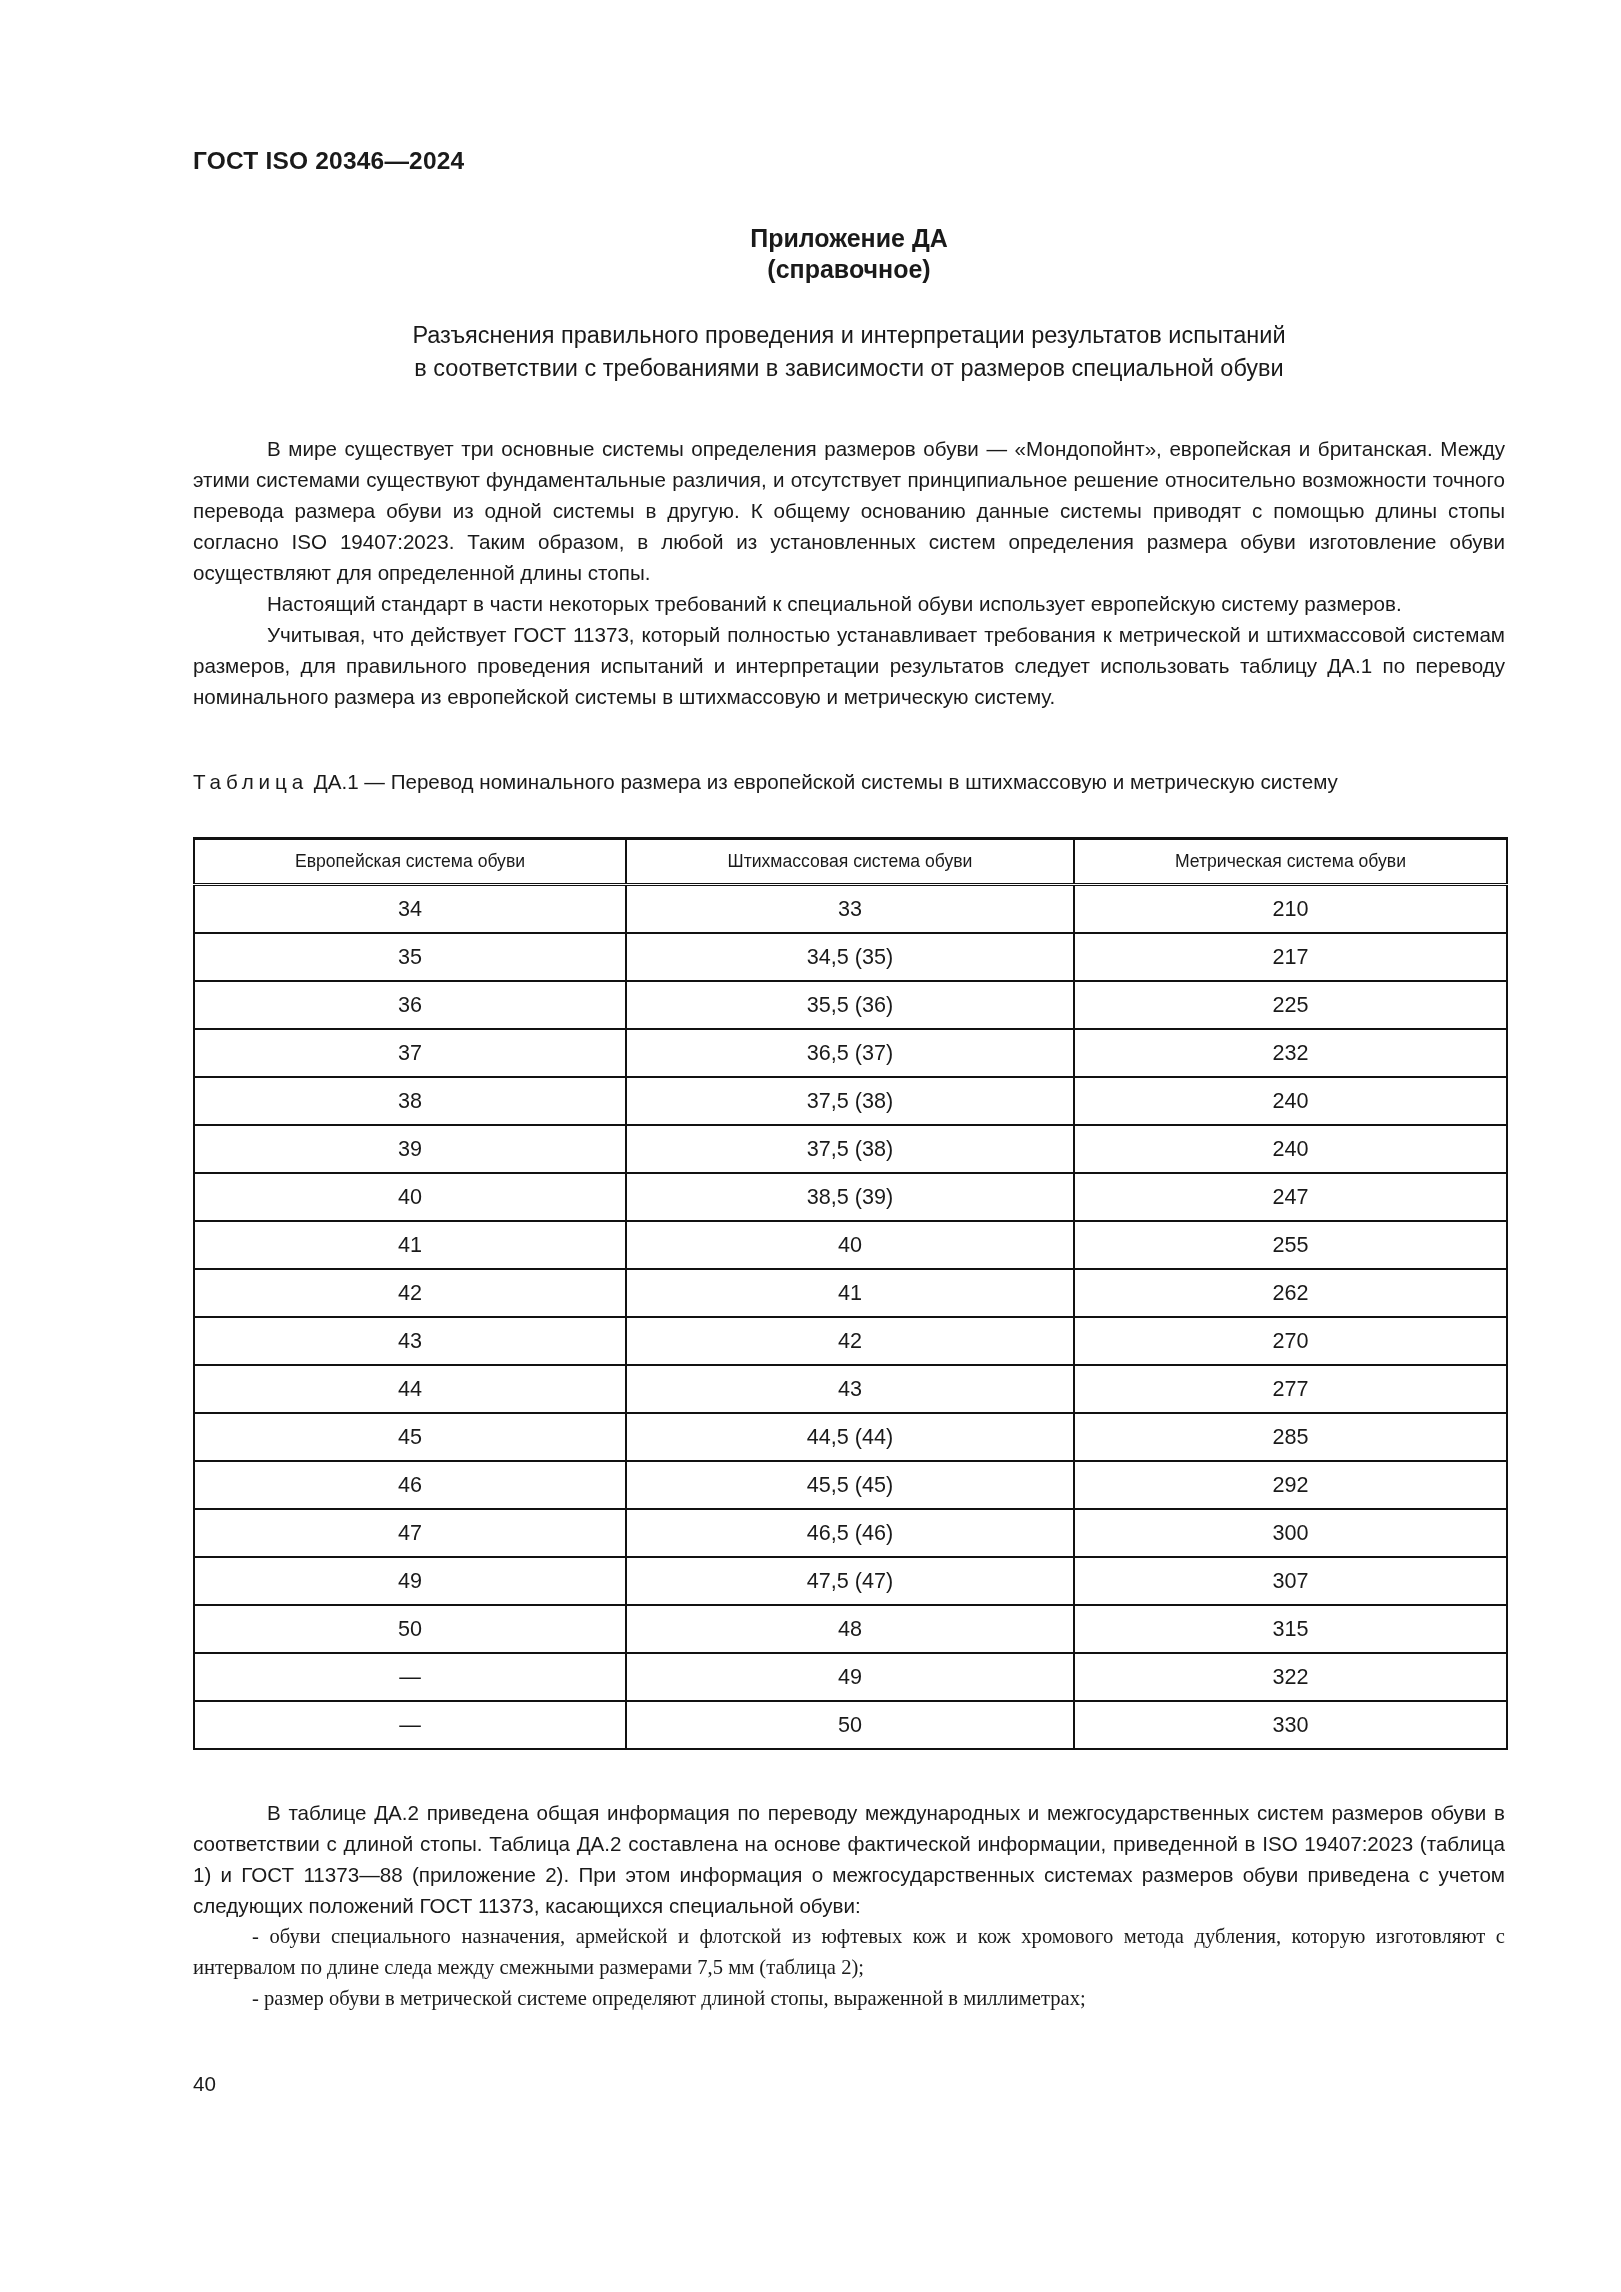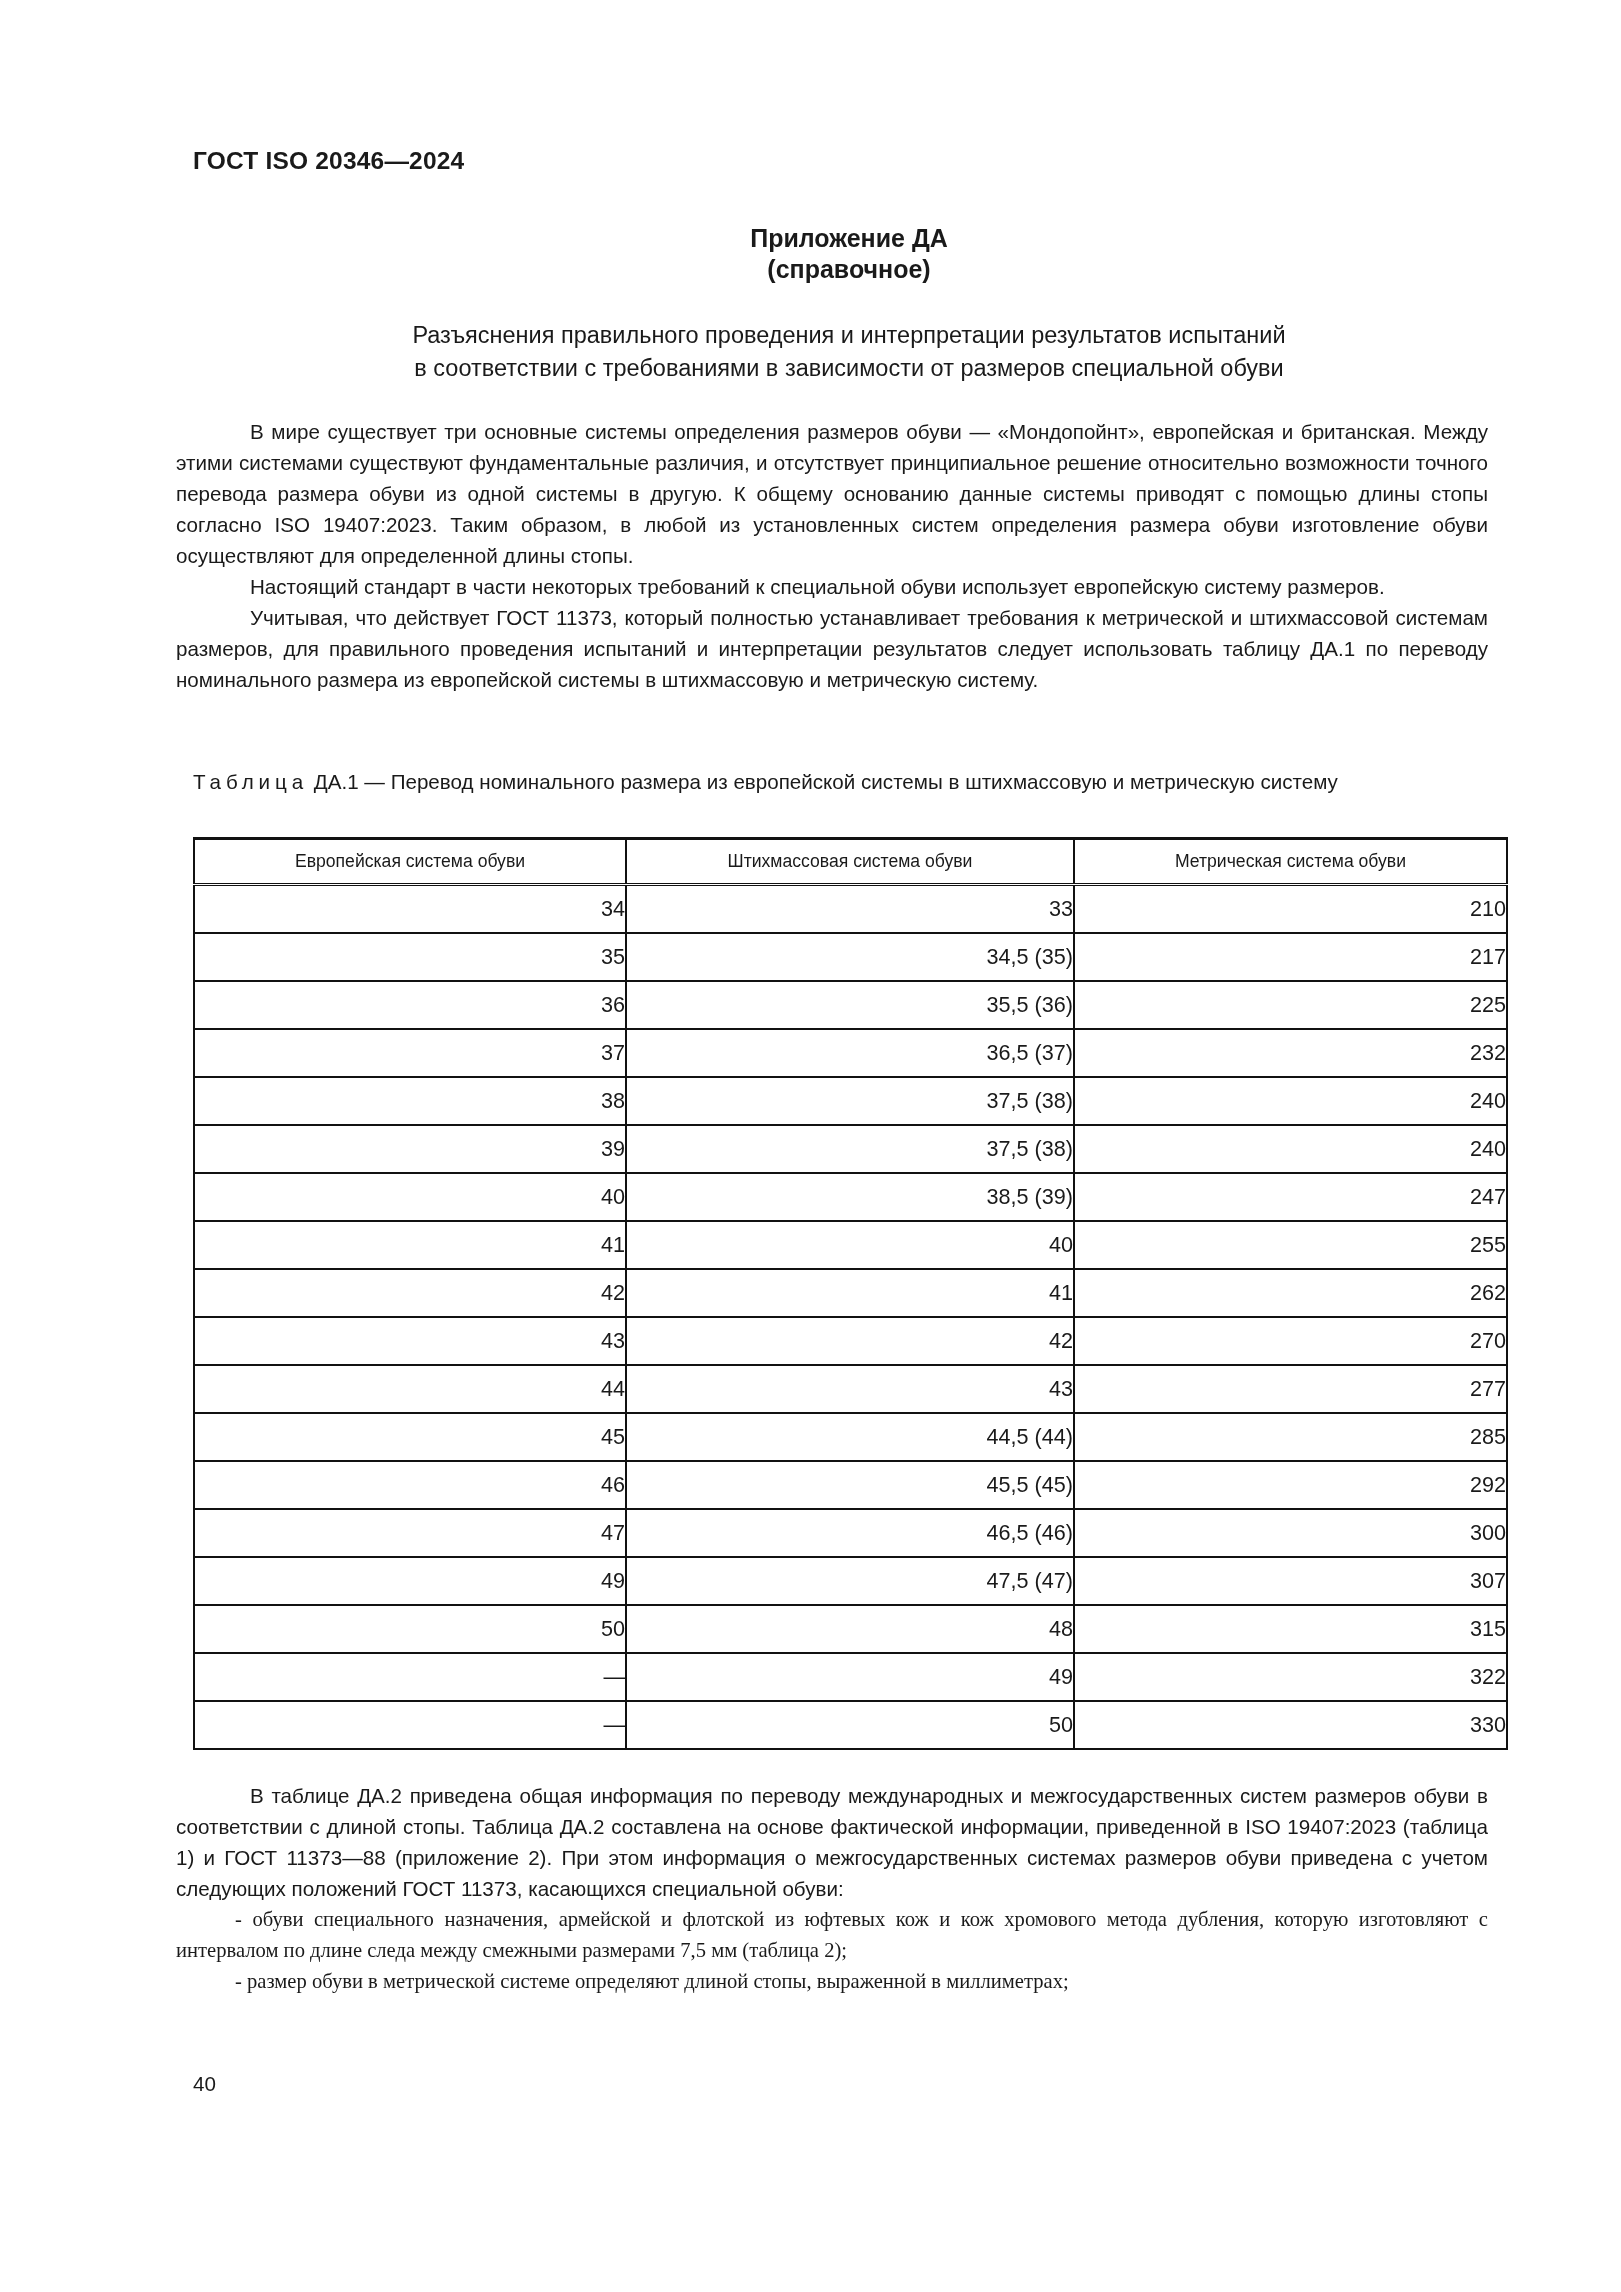--- a/index.html
+++ b/index.html
@@ -15,22 +15,22 @@
     }
     .annex-block {
       position: absolute; left: 193px; width: 1312px; top: 223px;
       text-align: center; font-weight: bold; font-size: 25px; line-height: 31px;
     }
     .title-block {
       position: absolute; left: 193px; width: 1312px; top: 319px;
       text-align: center; font-weight: normal; font-size: 23.5px; line-height: 33px;
     }
     .body-text {
-      position: absolute; left: 176px; width: 1312px;
-      font-size: 20.6px; line-height: 31px; text-align: justify;
+      position: absolute; left: 193px; width: 1312px;
+      font-size: 20.6px; line-height: 31px; text-align: justify; margin-top: 17px;
     }
     .body-text p { margin: 0; text-indent: 74px; }
     .intro { top: 416px; }
     .caption {
       position: absolute; left: 193px; width: 1312px; top: 767px;
       font-size: 20.6px; line-height: 29px; text-align: justify;
     }
     .caption .spaced { letter-spacing: 4.9px; }
     table.conv {
       position: absolute; left: 193px; top: 837px; width: 1313px;
@@ -42,21 +42,21 @@
     table.conv col.c2 { width: 448px; }
     table.conv col.c3 { width: 433px; }
     table.conv th {
       height: 43px; font-weight: normal; font-size: 17.6px;
       border-left: 2.9px solid #111; border-right: 2.9px solid #111;
       border-top: 3.9px solid #111;
       border-bottom: 3.9px double #111;
       text-align: center; vertical-align: middle; padding: 0;
     }
     table.conv td {
-      height: 46px; text-align: right; vertical-align: middle; padding: 0;
+      height: 46px; text-align: center; vertical-align: middle; padding: 0;
       border-left: 2.9px solid #111; border-right: 2.9px solid #111;
       border-bottom: 2.9px solid #111;
     }
     table.conv td.mid, table.conv th.mid { border-left-width: 2px; border-right-width: 2px; }
     .after { top: 1780px; }
     .after p.dash { text-indent: 59px; font-family: Liberation Serif, serif; }
     .page-number {
       position: absolute; left: 193px; top: 2072px; font-size: 20.6px;
     }
   </style>

